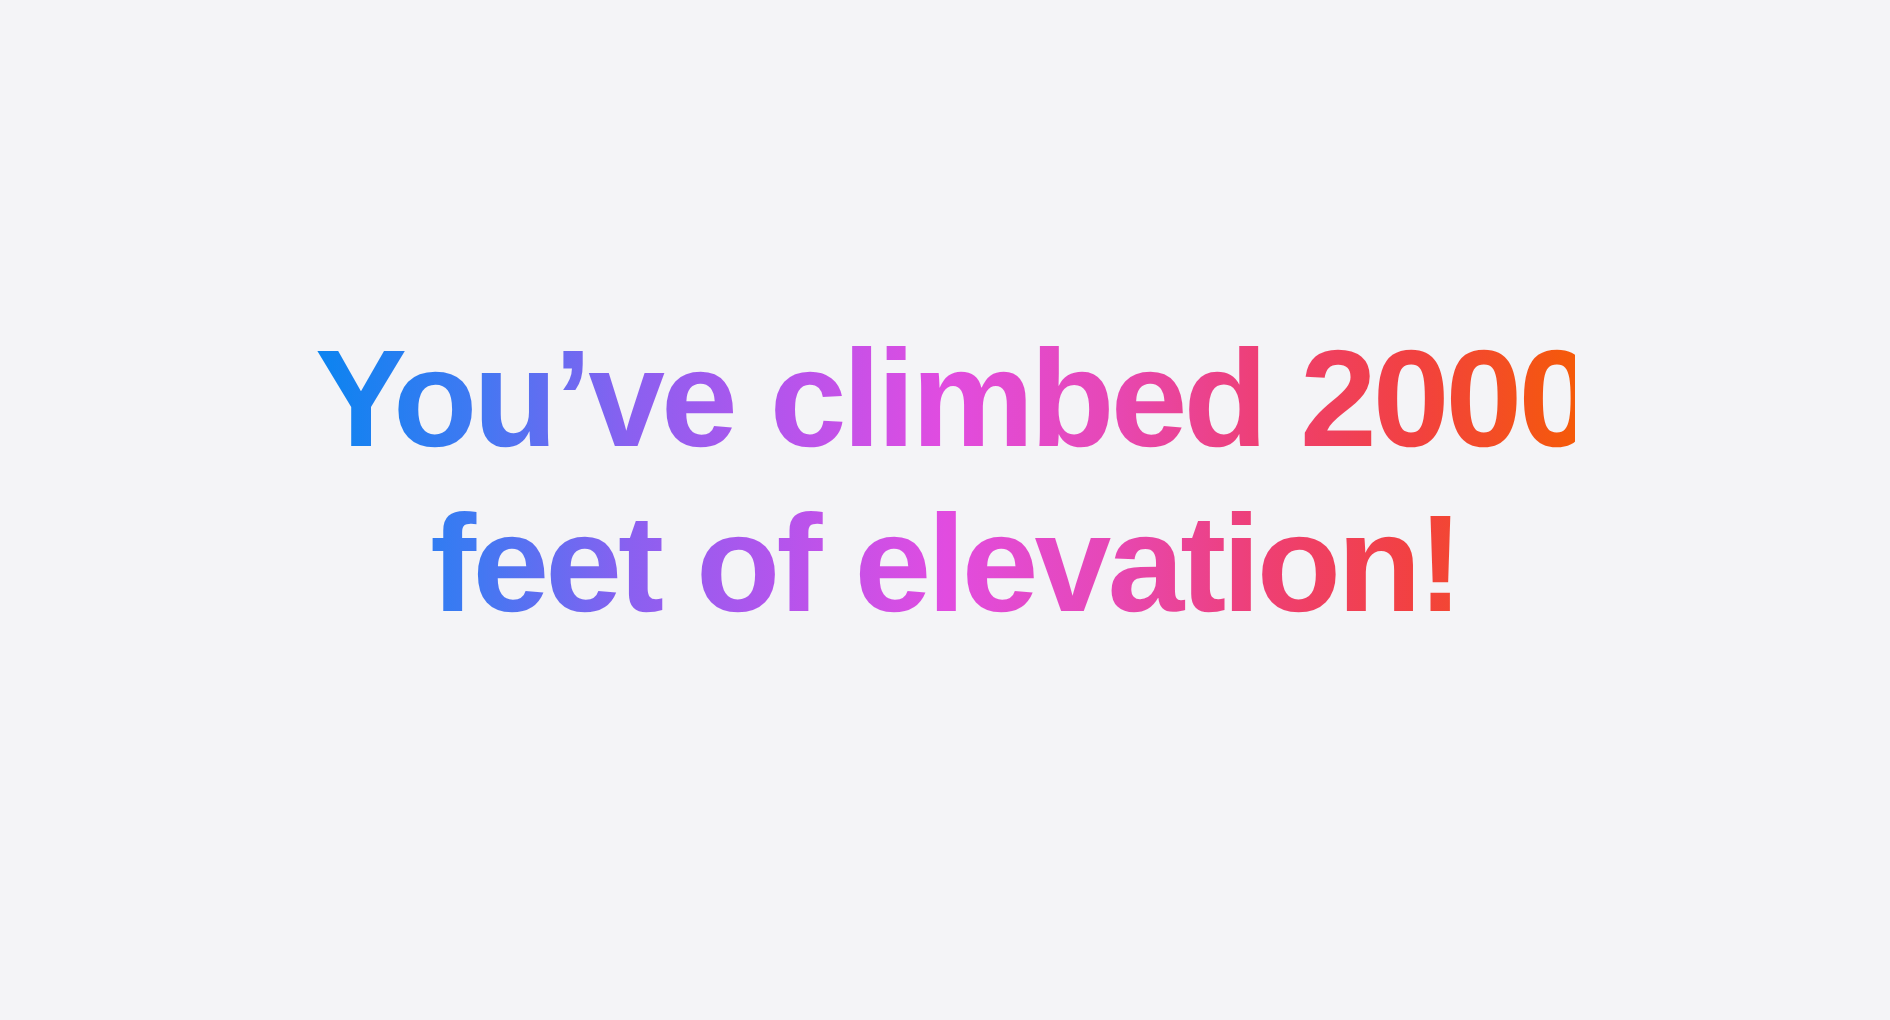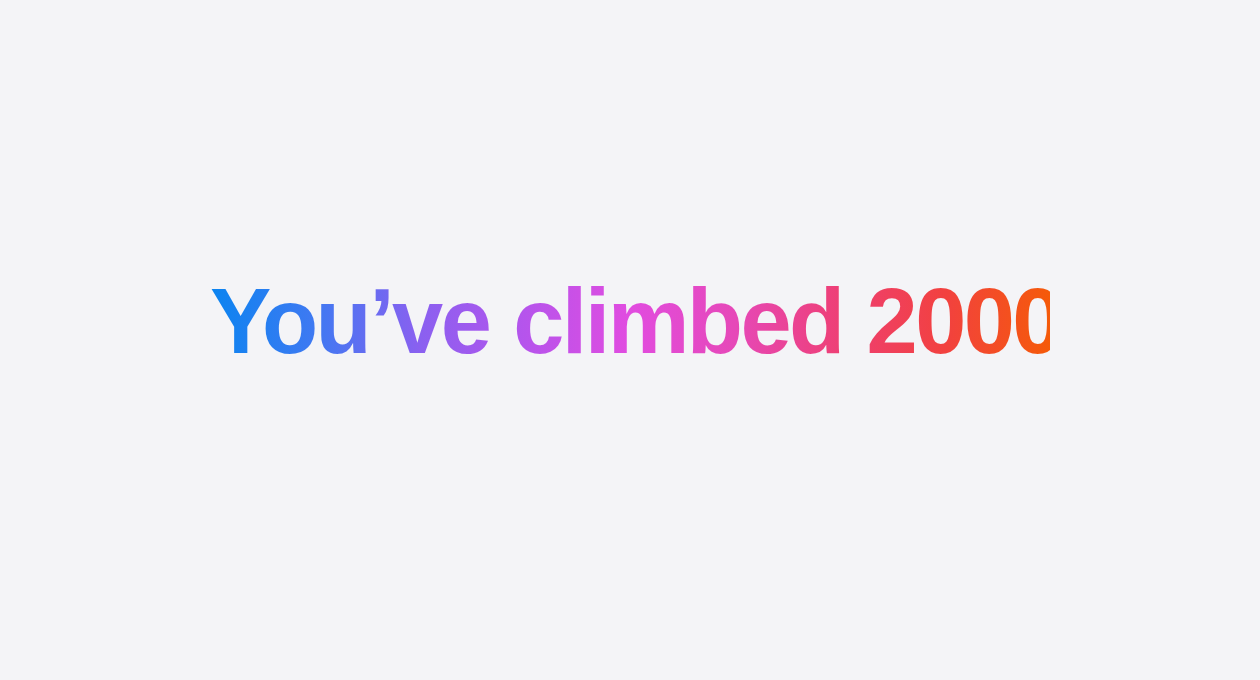--- a/index.html
+++ b/index.html
@@ -75,16 +75,17 @@
   }
 </style>
 </head>
 <body>
 
 <div class="screen" style="background: rgb(244, 244, 247);">
 
   <div class="achievement">
     <h1 class="headline" style="background-image: linear-gradient(90deg, rgb(10, 132, 240) 0%, rgb(63, 121, 242) 12.5%, rgb(138, 96, 240) 25%, rgb(182, 84, 236) 37.5%, rgb(225, 76, 224) 50%, rgb(230, 72, 184) 62.5%, rgb(238, 63, 117) 75%, rgb(242, 65, 63) 87.5%, rgb(245, 90, 9) 100%);">
       <span class="headline-line">You’ve climbed 2000</span>
+      <span class="headline-line">feet of elevation!</span>
     </h1>
   </div>
 
 </div>
 
 </body></html>

